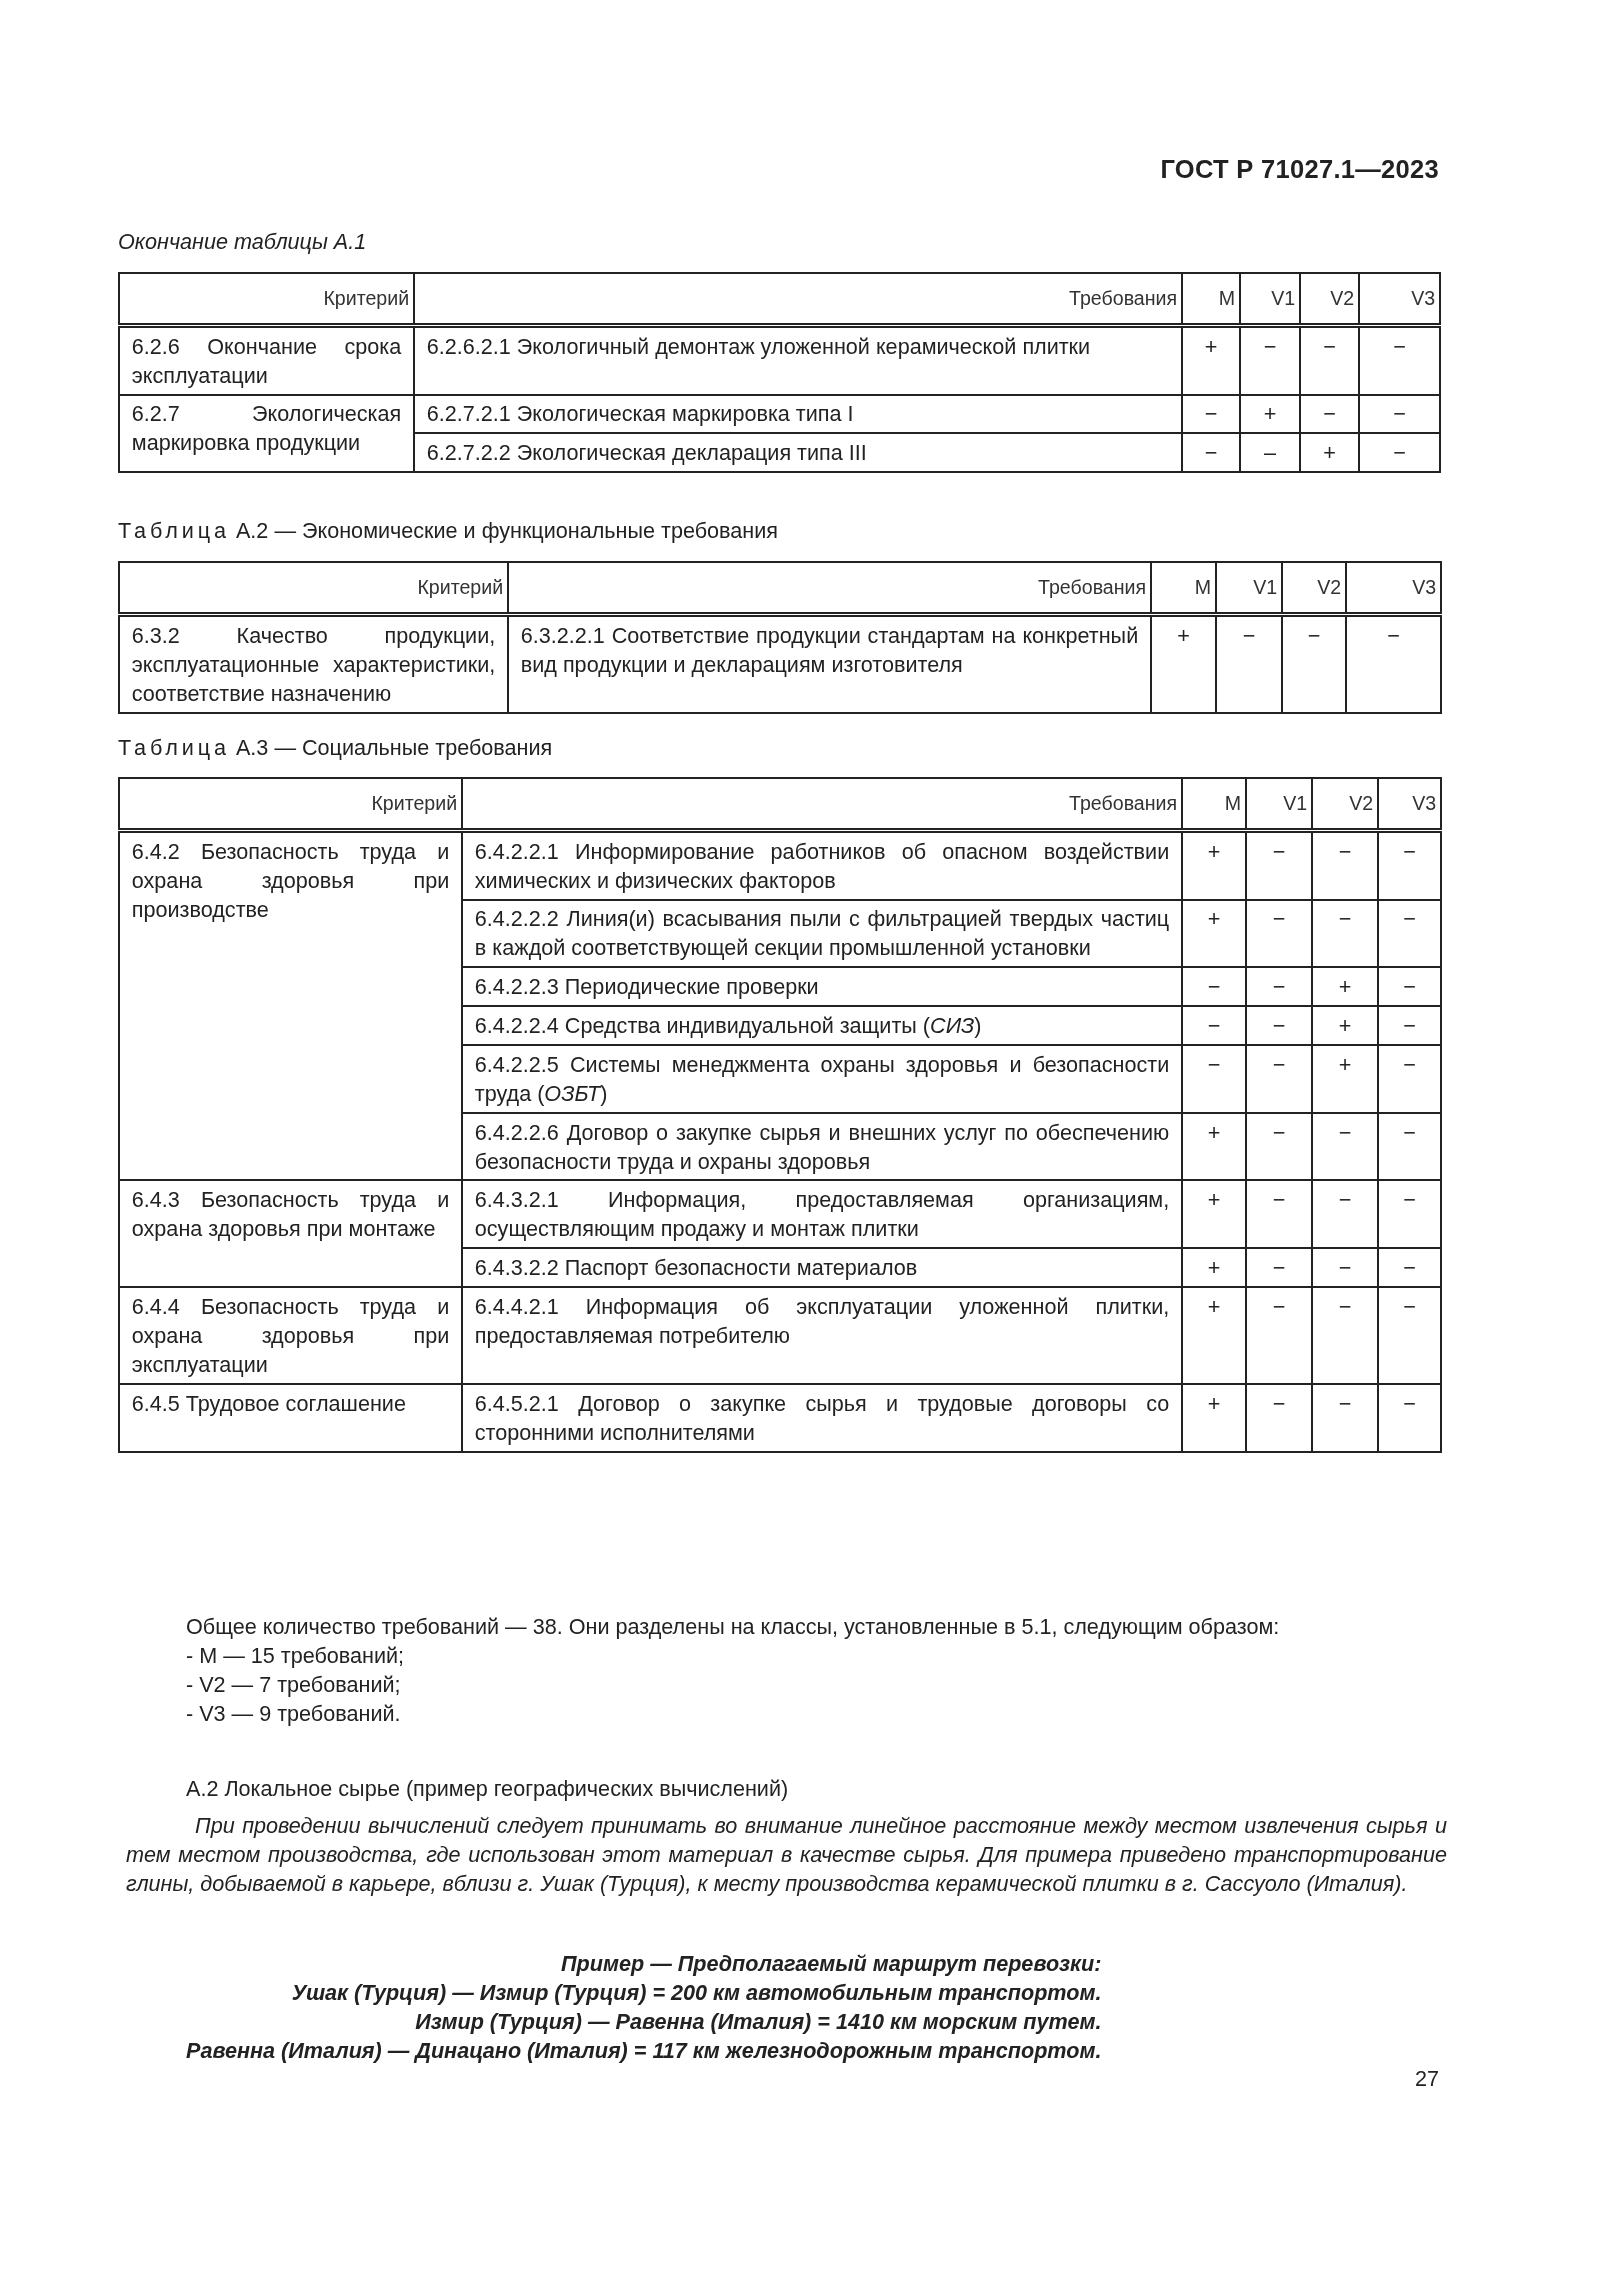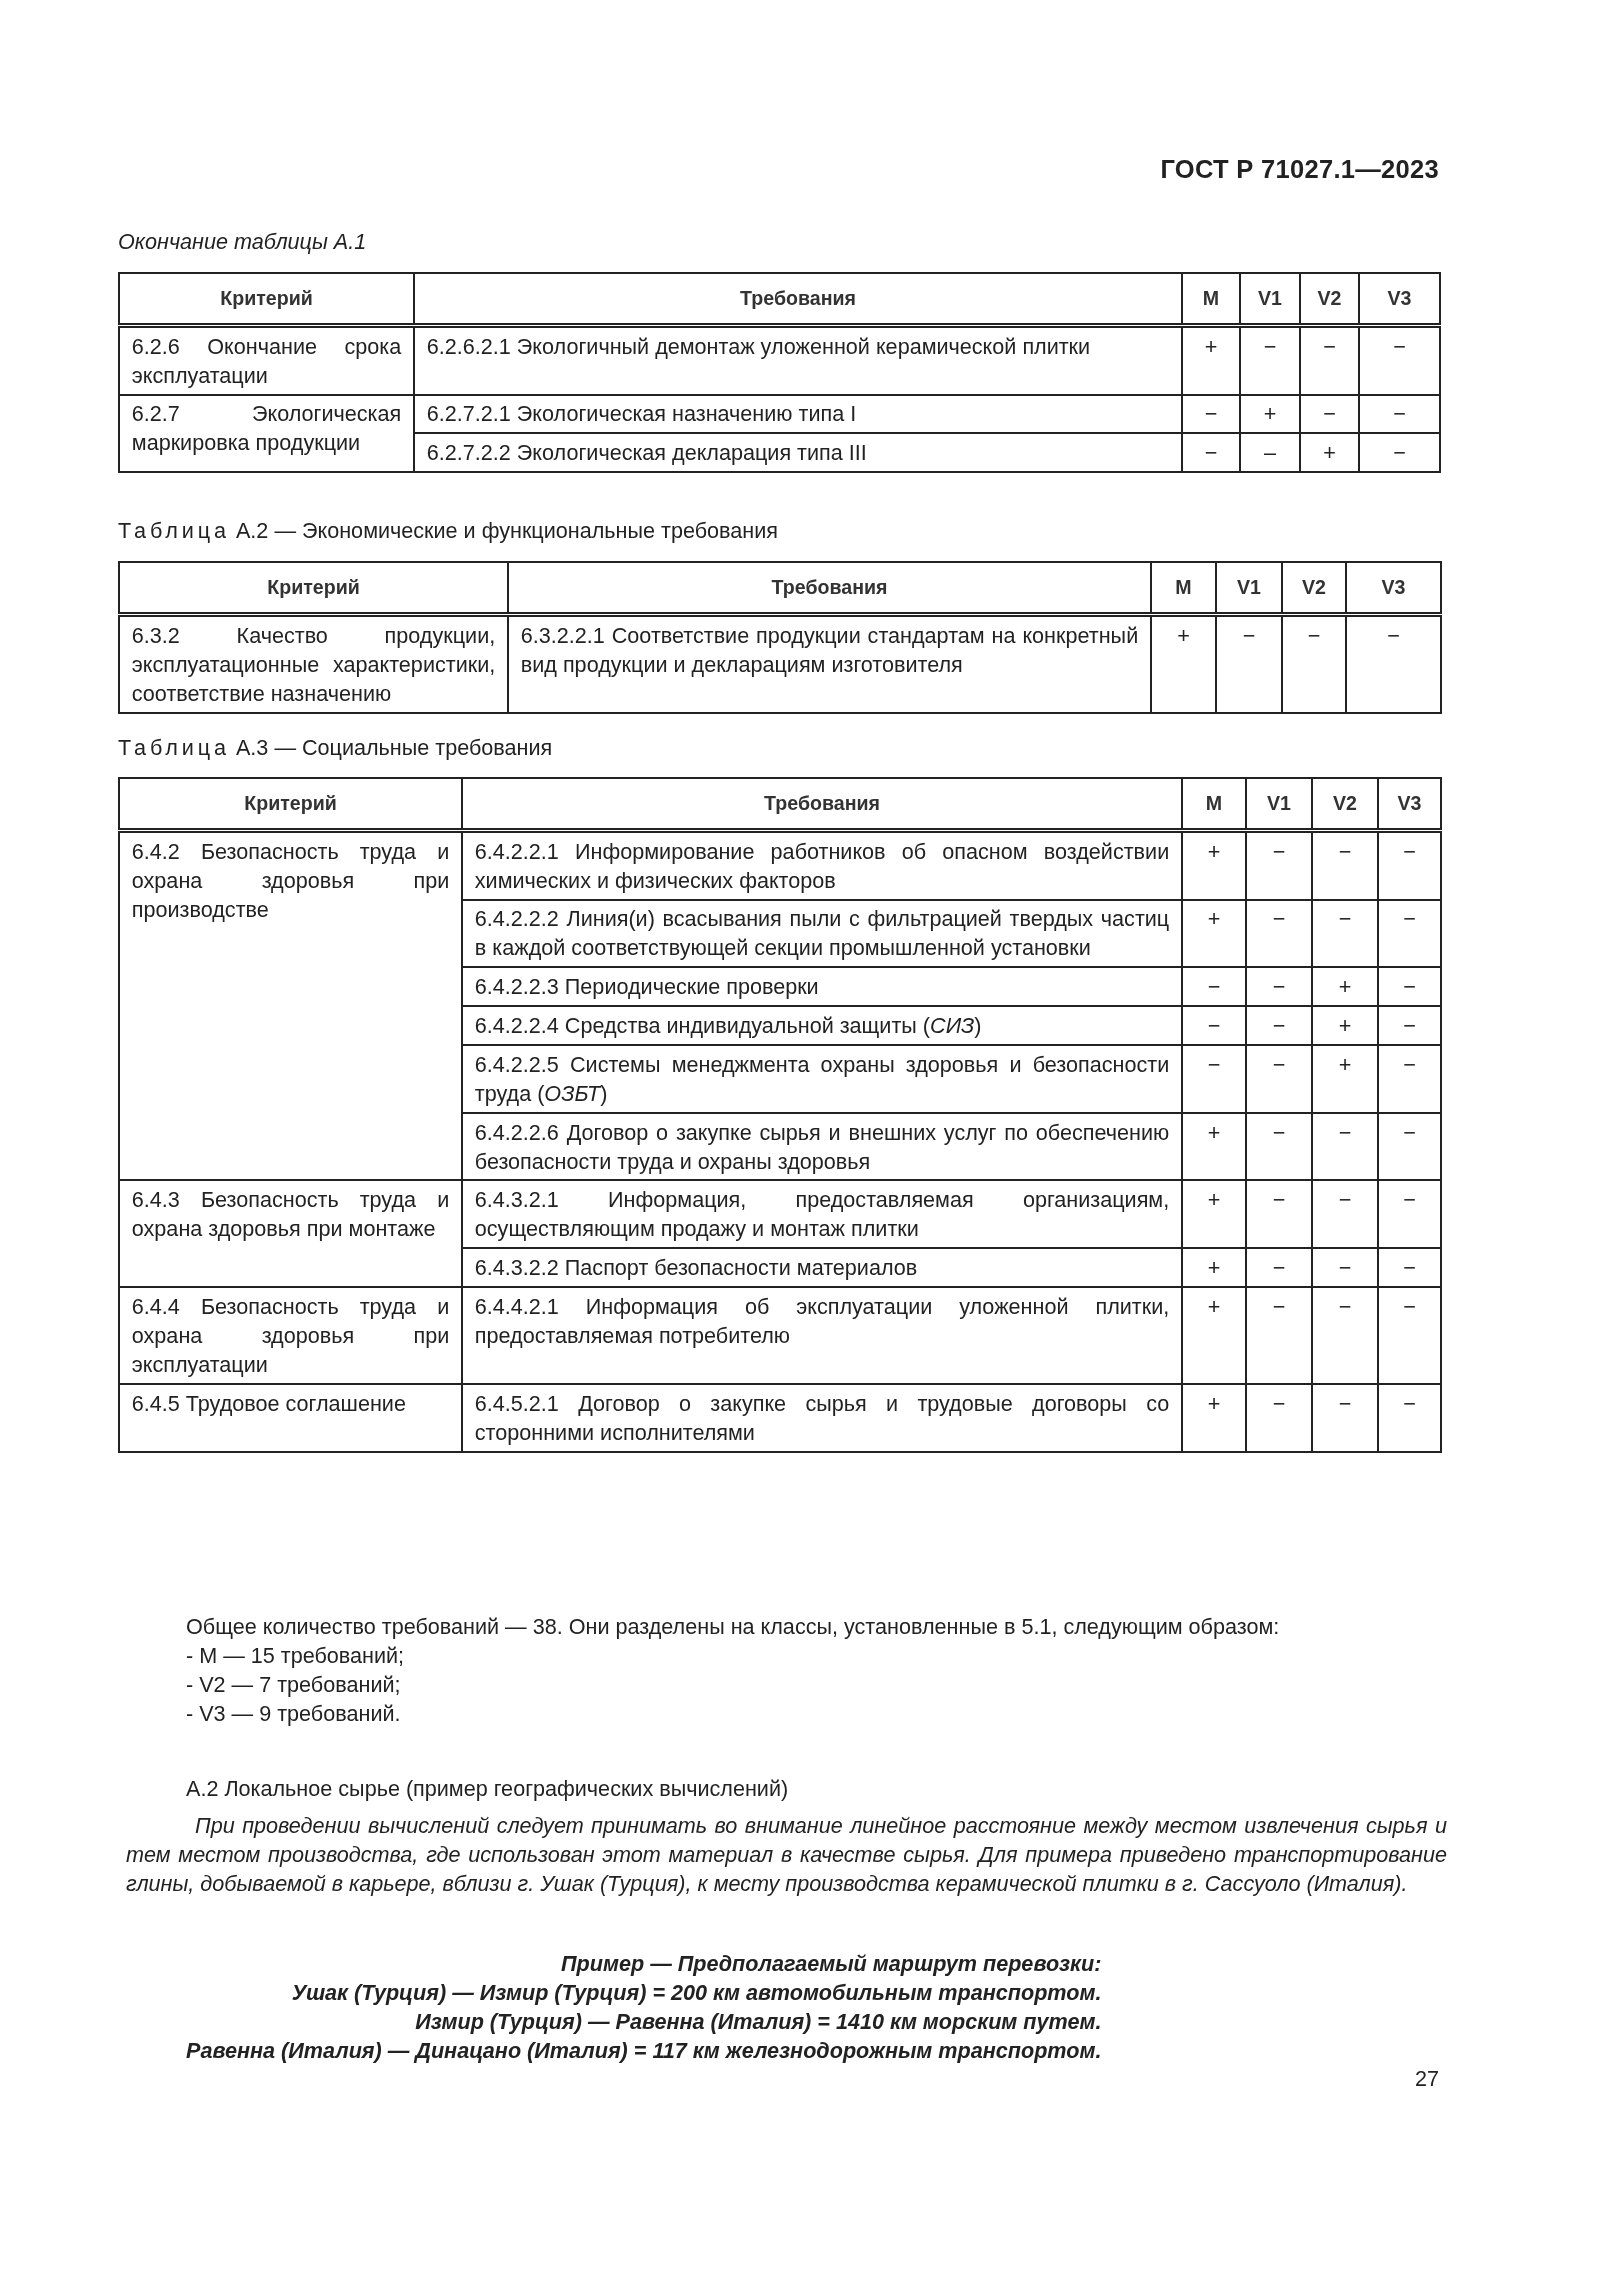--- a/index.html
+++ b/index.html
@@ -4,21 +4,21 @@
 <style>
   html, body { margin: 0; padding: 0; background: #ffffff; }
   body { width: 1621px; height: 2293px; position: relative; overflow: hidden;
          font-family: "Liberation Sans", sans-serif; color: #222222; }
   .page-header { position: absolute; top: 155px; right: 182px; font-weight: bold; font-size: 25.5px; letter-spacing: 0.3px; }
   .caption { position: absolute; left: 118px; font-size: 21.6px; }
   .caption.italic { font-style: italic; }
   .caption .spaced { letter-spacing: 3.9px; }
   table.grid { position: absolute; left: 118px; width: 1321px; border-collapse: collapse; table-layout: fixed; font-size: 21.6px; line-height: 29px; }
   table.grid td, table.grid th { border: 2px solid #222; vertical-align: top; padding: 3.9px 11.8px 3.9px 11.8px; }
-  table.grid th { font-weight: bold; font-size: 19.6px; text-align: center; vertical-align: middle; height: 37px; padding: 5.9px 3.9px; color: #333; }
+  table.grid th { font-weight: normal; font-size: 19.6px; text-align: right; vertical-align: middle; height: 37px; padding: 5.9px 3.9px; color: #333; }
   table.grid thead tr { border-bottom: 5.9px double #222; }
   table.grid td.mark { text-align: center; padding-left: 2px; padding-right: 2px; }
   table.grid td.crit, table.grid td.req { text-align: justify; }
   .i { font-style: italic; }
   .text-block { position: absolute; left: 186px; width: 1253px; font-size: 21.6px; line-height: 29px; }
   .para { position: absolute; left: 126px; width: 1321px; font-size: 21.6px; line-height: 29px; text-align: justify; font-style: italic; }
   .para .indent { display: inline-block; width: 69px; }
   .section-title { position: absolute; left: 186px; font-weight: normal; font-size: 21.6px; }
   .example { position: absolute; left: 186px; font-weight: bold; font-style: italic; font-size: 21.6px; line-height: 29px; text-align: right; }
   .page-number { position: absolute; right: 182px; top: 2066px; font-size: 21.6px; }
@@ -52,21 +52,21 @@
       <tr>
         <td class="crit" rowspan="1">6.2.6 Окончание срока эксплуатации</td>
         <td class="req"><span>6.2.6.2.1 Экологичный демонтаж уложенной керамической плитки</span></td>
         <td class="mark">+</td>
         <td class="mark">−</td>
         <td class="mark">−</td>
         <td class="mark">−</td>
       </tr>
       <tr>
         <td class="crit" rowspan="2">6.2.7 Экологическая маркировка продукции</td>
-        <td class="req"><span>6.2.7.2.1 Экологическая назначению типа I</span></td>
+        <td class="req"><span>6.2.7.2.1 Экологическая маркировка типа I</span></td>
         <td class="mark">−</td>
         <td class="mark">+</td>
         <td class="mark">−</td>
         <td class="mark">−</td>
       </tr>
       <tr>
         <td class="req"><span>6.2.7.2.2 Экологическая декларация типа III</span></td>
         <td class="mark">−</td>
         <td class="mark">–</td>
         <td class="mark">+</td>

